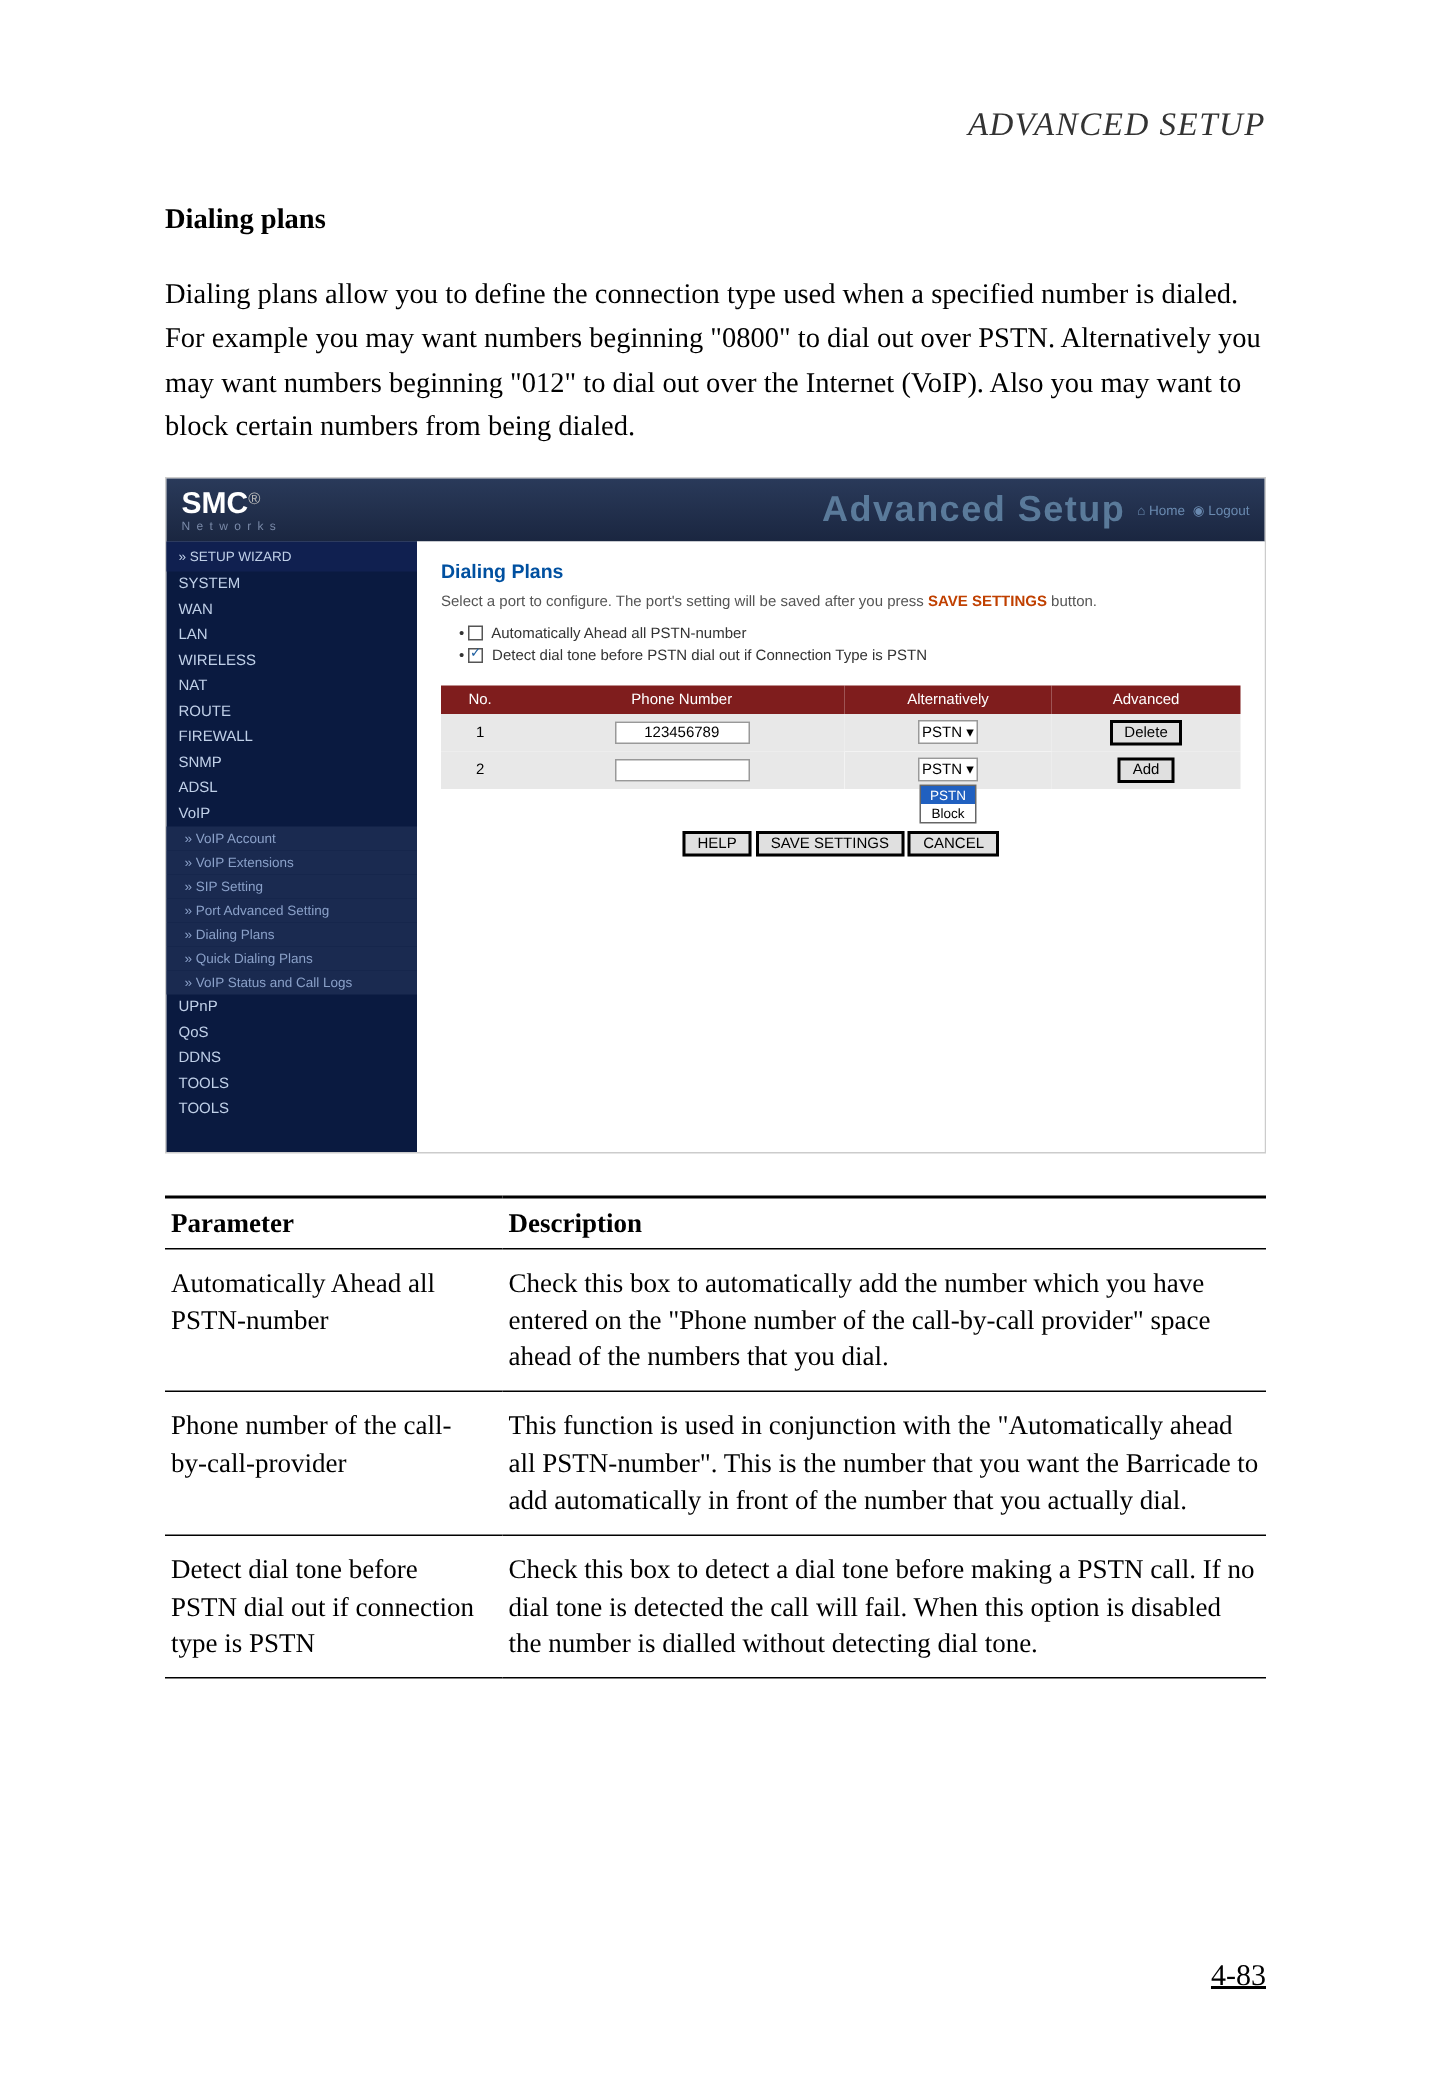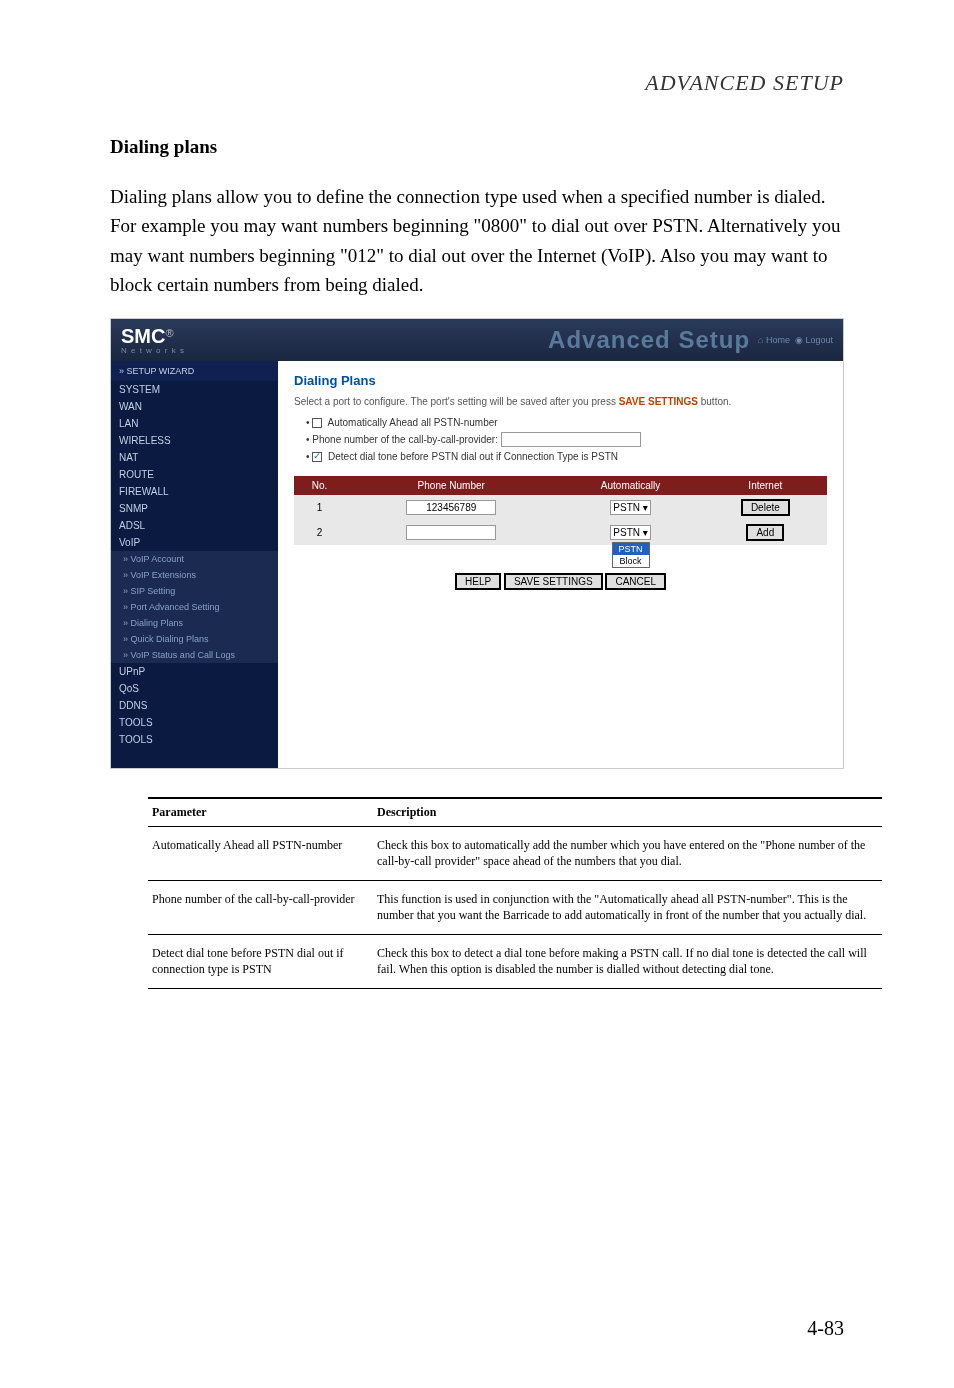--- a/index.html
+++ b/index.html
@@ -82,42 +82,42 @@
       margin-top:2px;
     }
     .ss-dropdown div { padding:1px 6px; }
     .ss-dropdown .sel { background:#2060c0; color:#fff;}
     .ss-bottom-btns { text-align:center; margin-top:28px; font-size:10px;}
 
     
     .param-table {
       width: 100%;
       border-collapse: collapse;
-      font-size: 12px;
-      margin-left: 38px;
+      font-size: 18px;
     }
     .param-table th {
       text-align: left;
       border-top: 2px solid #000;
       border-bottom: 1px solid #000;
       padding: 6px 4px;
       font-weight: bold;
     }
     .param-table td {
       border-bottom: 1px solid #000;
       padding: 10px 4px;
       vertical-align: top;
       line-height: 1.38;
     }
     .param-table td:first-child { width: 225px; padding-right:12px;}
     .page-num {
       position: absolute;
-      bottom: 48px;
+      bottom: 59px;
       right: 110px;
       font-size: 20px;
+      text-decoration: underline;
     }
     .cb { display:inline-block; width:10px; height:10px; border:1px solid #555; vertical-align:middle; margin-right:3px; background:#fff;}
     .cb.checked::after { content:"✓"; font-size:9px; position:relative; top:-3px; left:0; color:#2060a0;}
   </style>
 </head>
 <body>
 
 <div class="page-header">ADVANCED SETUP</div>
 
 <div class="section-title">Dialing plans</div>
@@ -162,30 +162,29 @@
       <div>DDNS</div>
       <div>TOOLS</div>
       <div>TOOLS</div>
     </div>
     <div class="ss-main">
       <div class="ss-title">Dialing Plans</div>
       <div class="ss-note">
         <span>Select a port to configure. The port's setting will be saved after you press </span><b>SAVE SETTINGS</b><span> button.</span>
       </div>
       <div class="ss-bul">• <span class="cb"></span> <span>Automatically Ahead all PSTN-number</span></div>
-      <div class="ss-bul">• <span>Phone number of the call-by-call-provider:</span> <span class="ss-input" style="min-width:140px;">&nbsp;</span></div>
       <div class="ss-bul">• <span class="cb checked"></span> <span>Detect dial tone before PSTN dial out if Connection Type is PSTN</span></div>
 
       <table class="ss-table">
         <tbody>
             <tr>
           <th>No.</th>
           <th>Phone Number</th>
-          <th>Automatically</th>
-          <th>Internet</th>
+          <th>Alternatively</th>
+          <th>Advanced</th>
         </tr>
         <tr>
           <td>1</td>
           <td><span class="ss-input">123456789</span></td>
           <td><span class="ss-select"><span>PSTN</span> <span>▾</span></span></td>
           <td><span class="ss-btn">Delete</span></td>
         </tr>
         <tr>
           <td>2</td>
           <td><span class="ss-input">&nbsp;</span></td>

